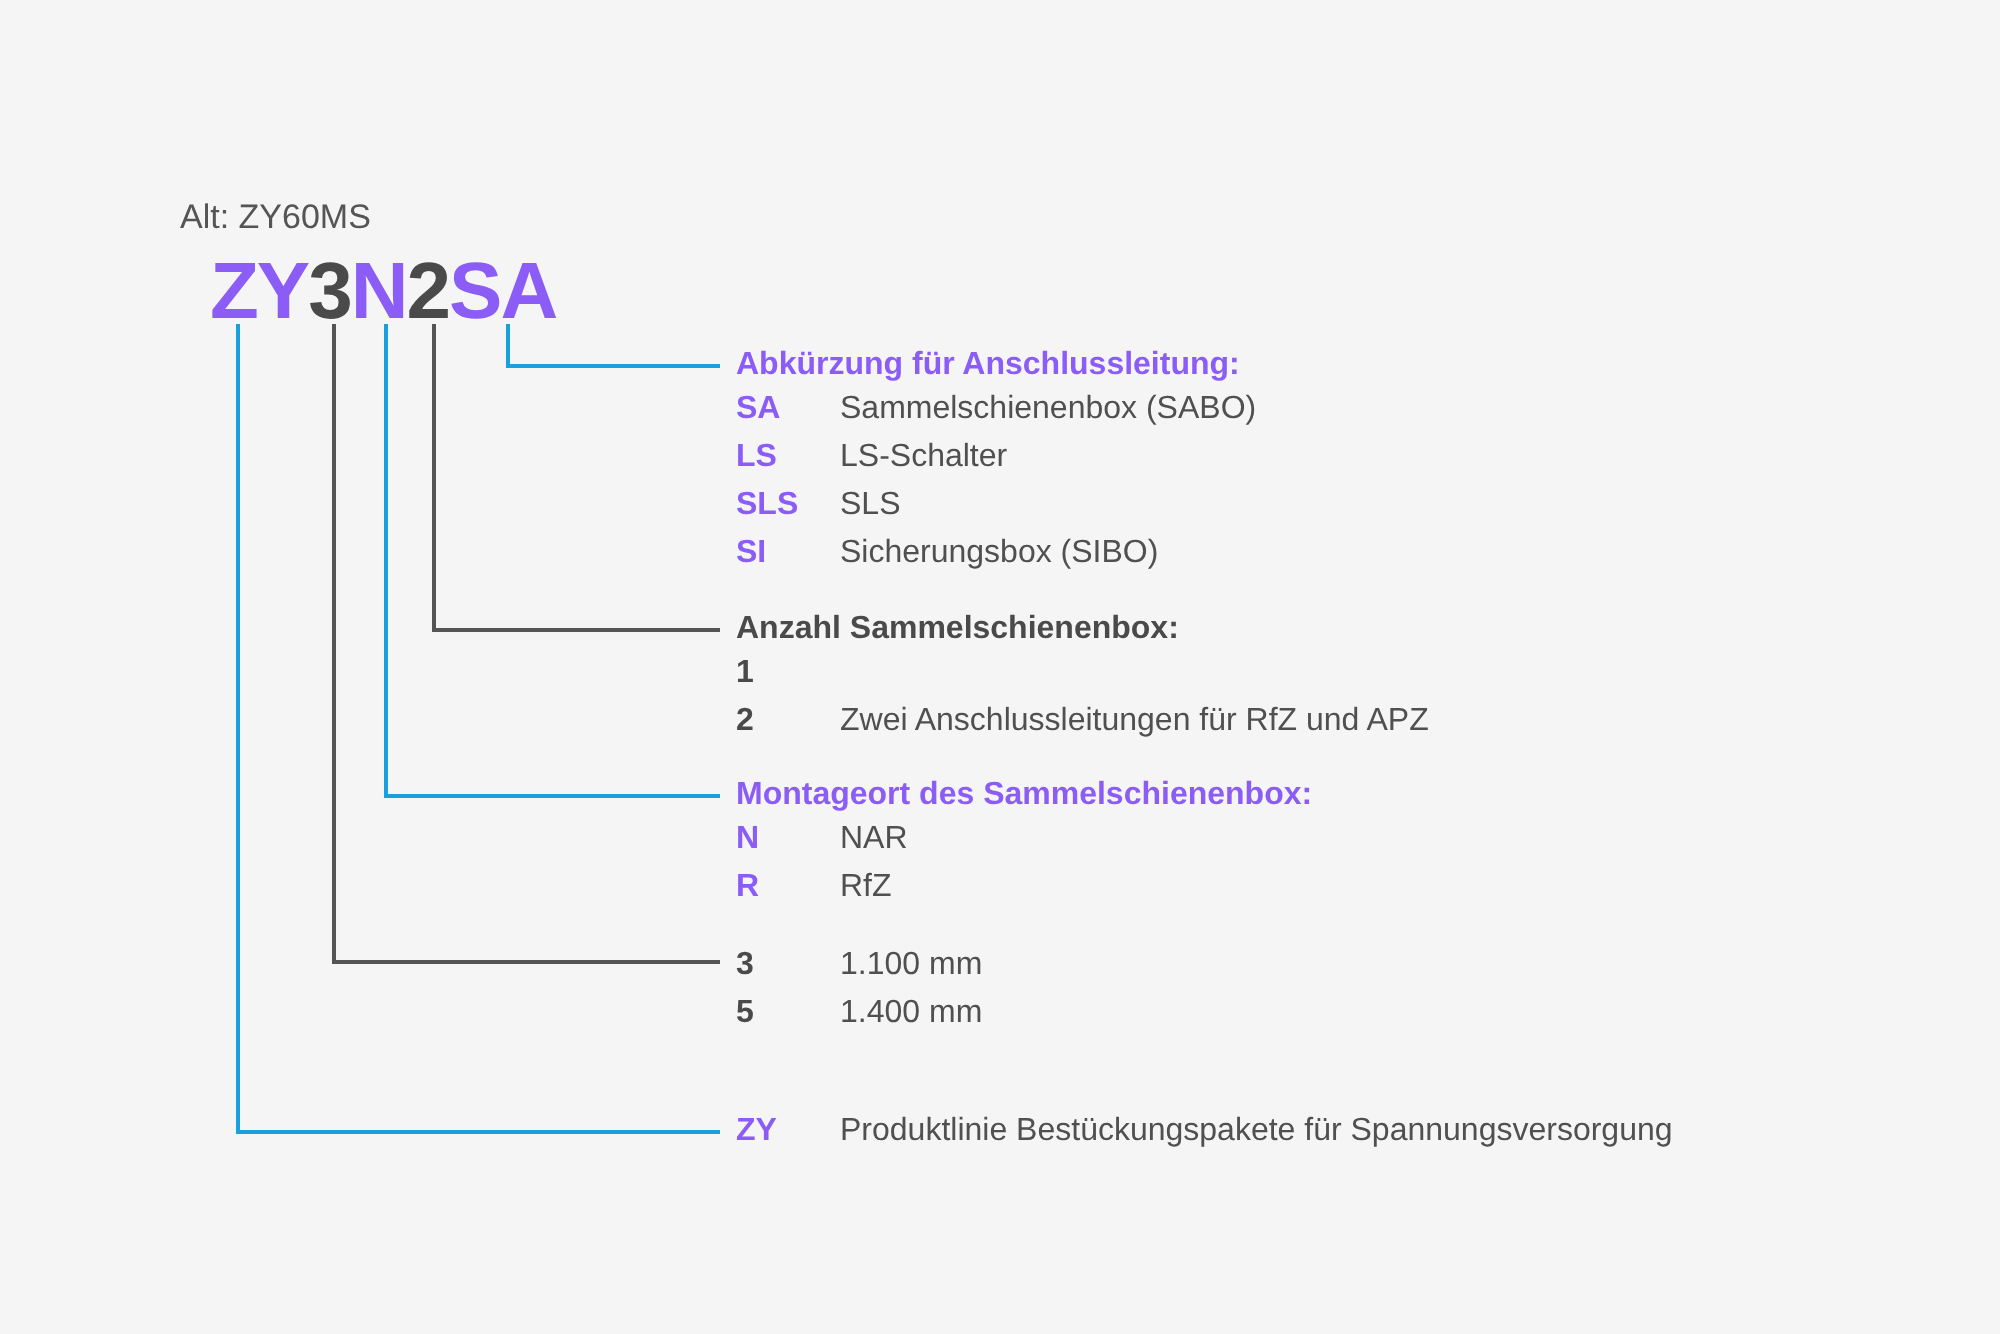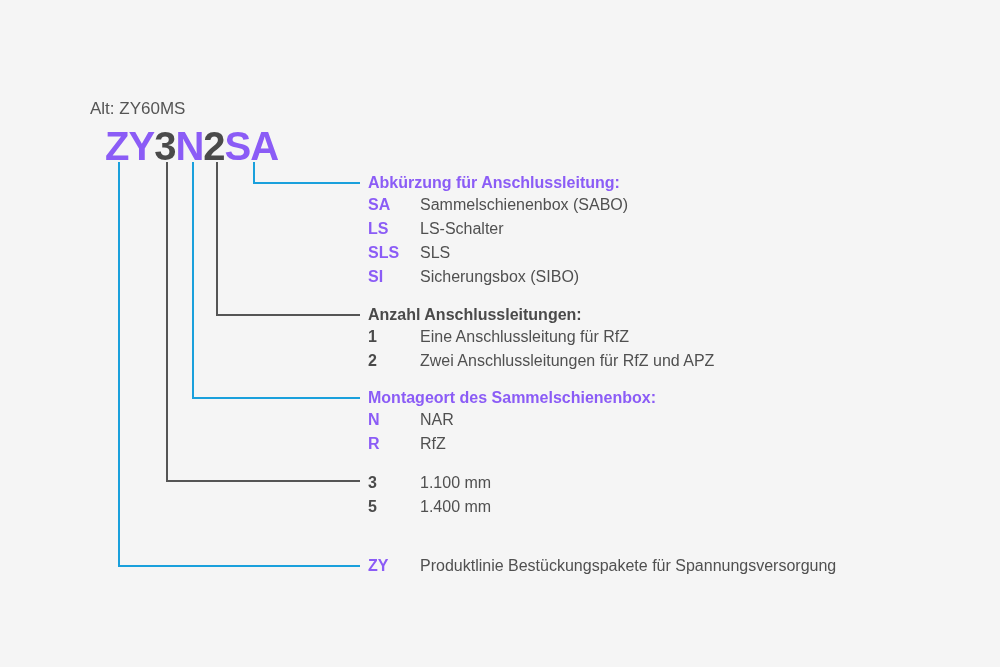--- a/index.html
+++ b/index.html
@@ -110,24 +110,23 @@
     <span class="key blue">SLS</span>
     <span class="desc">SLS</span>
   </div>
   <div class="row">
     <span class="key blue">SI</span>
     <span class="desc">Sicherungsbox (SIBO)</span>
   </div>
 </div>
 
 <div class="section" style="top:305px;">
-  <div class="heading gray">Anzahl Anschlussleitungen:</div>
+  <div class="heading gray">Anzahl Sammelschienenbox:</div>
   <div class="row">
     <span class="key gray">1</span>
-    <span class="desc">Eine Anschlussleitung für RfZ</span>
   </div>
   <div class="row">
     <span class="key gray">2</span>
     <span class="desc">Zwei Anschlussleitungen für RfZ und APZ</span>
   </div>
 </div>
 
 <div class="section" style="top:388px;">
   <div class="heading blue">Montageort des Sammelschienenbox:</div>
   <div class="row">

